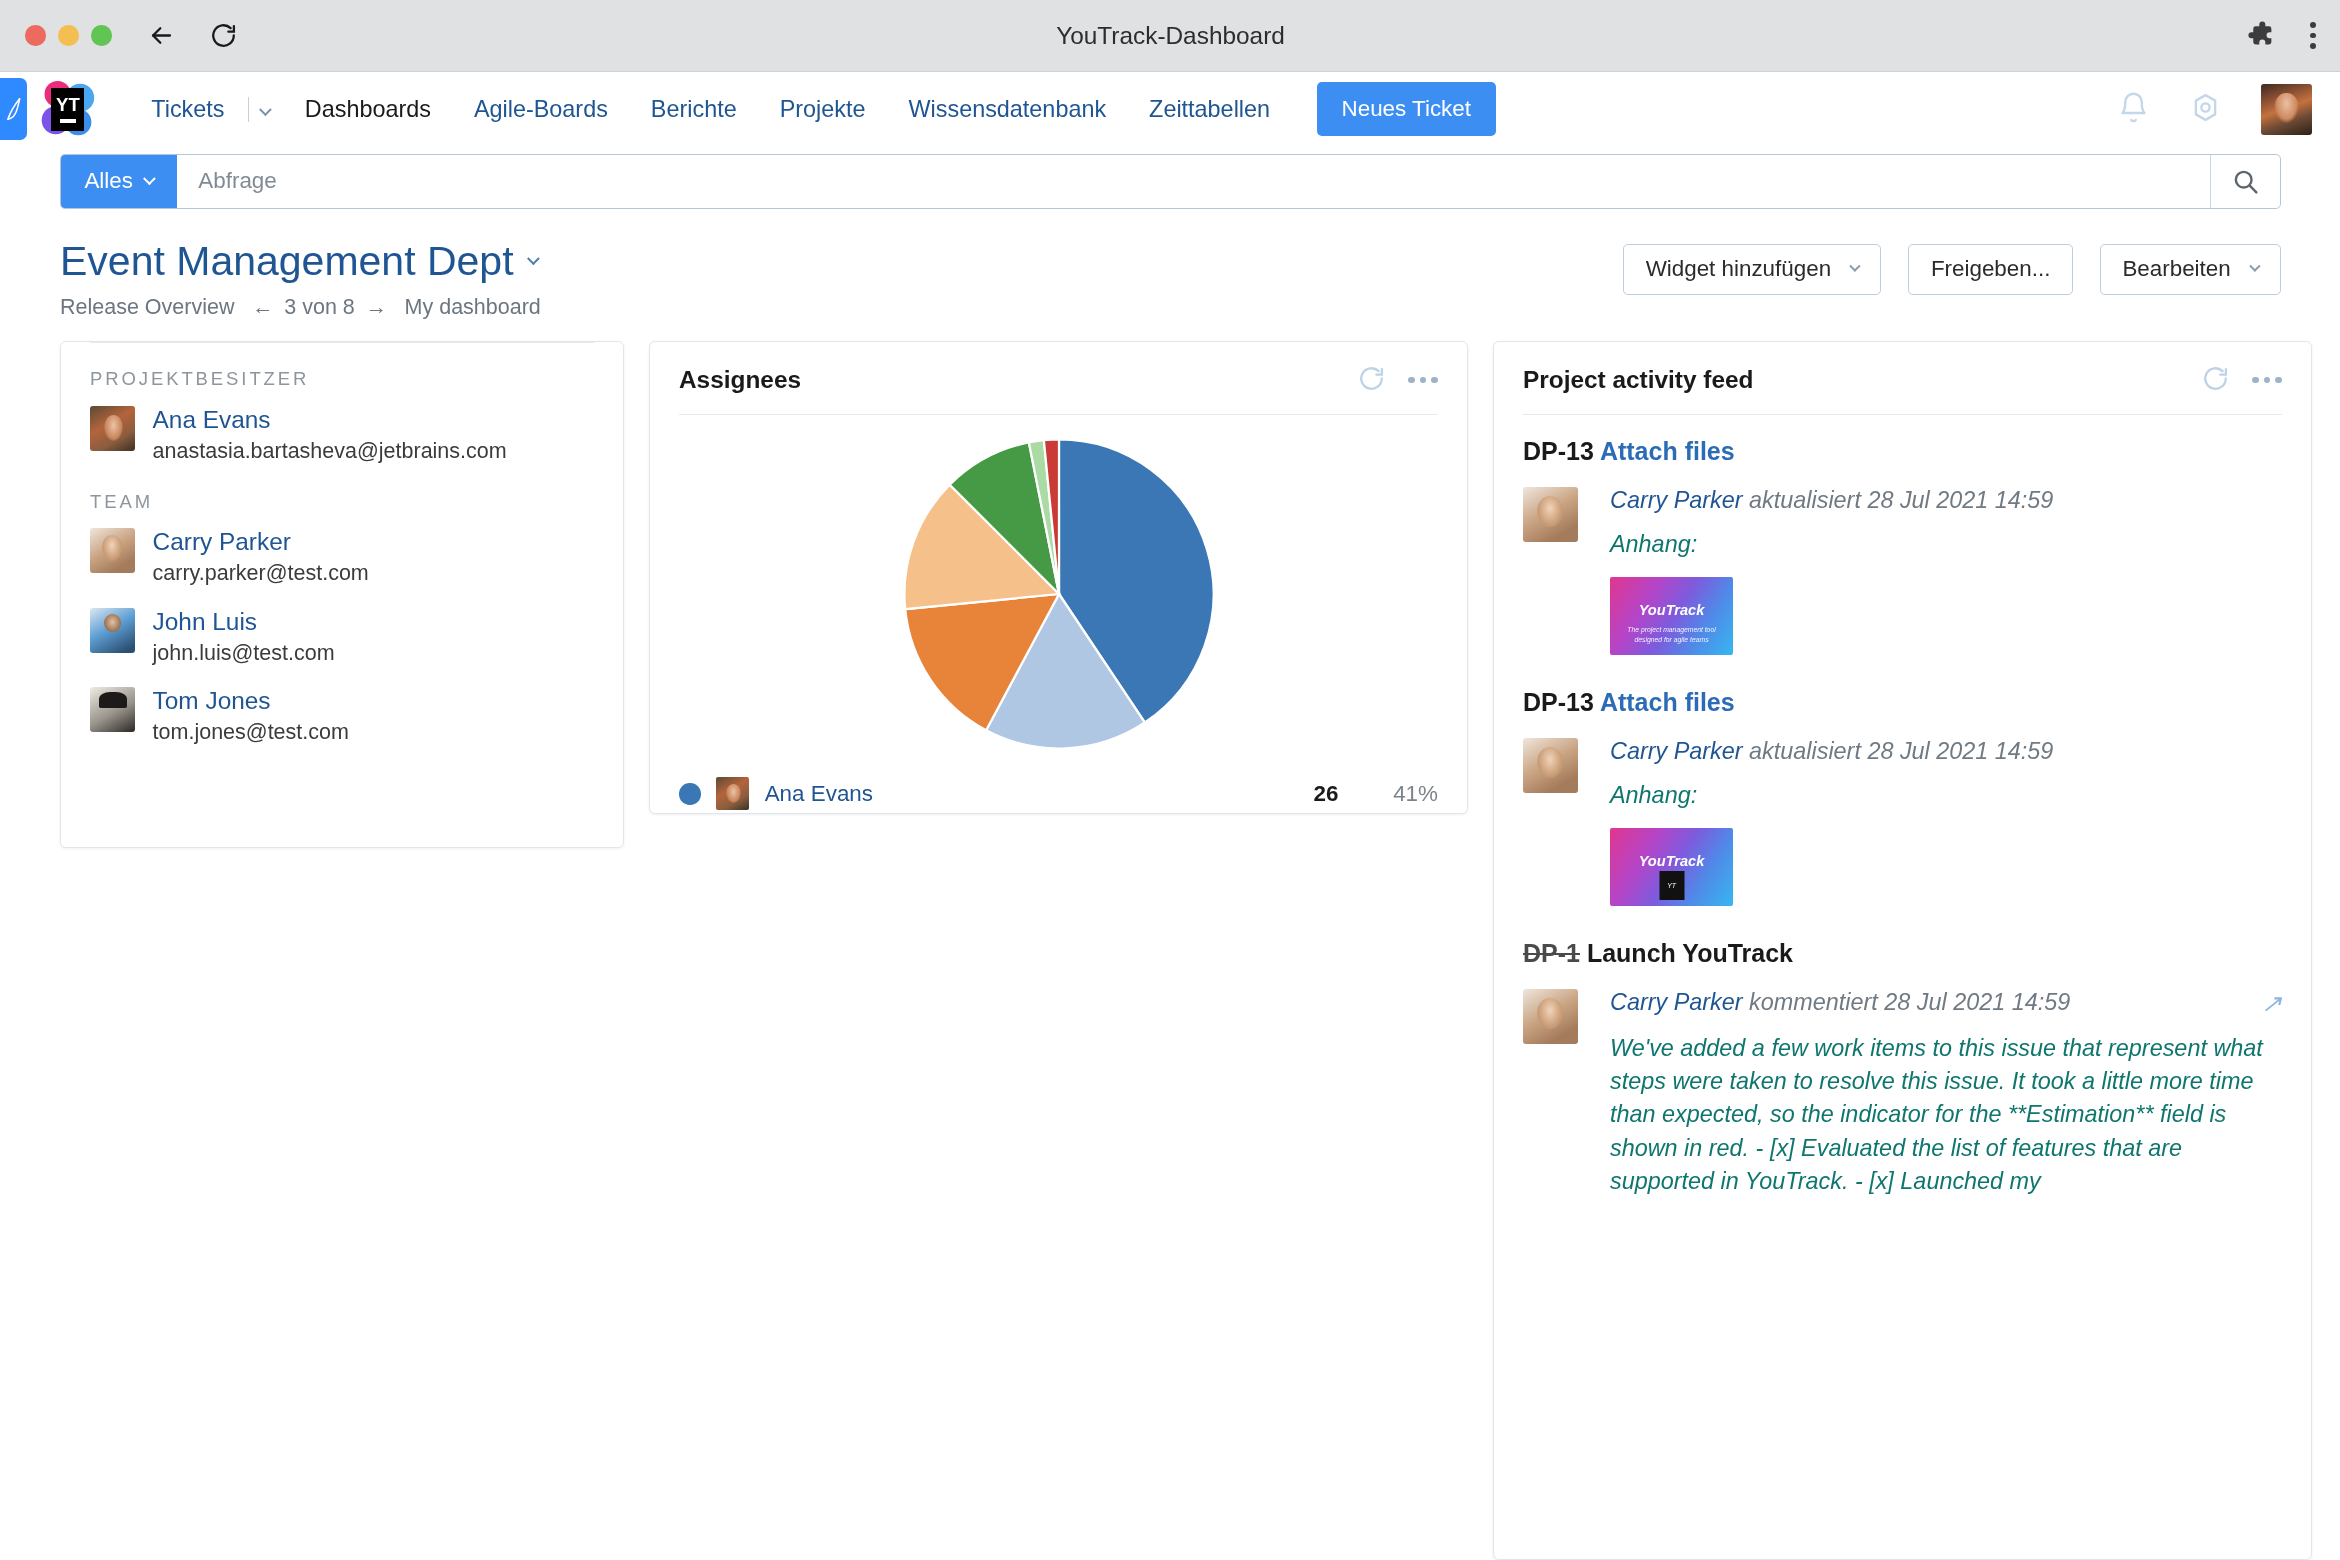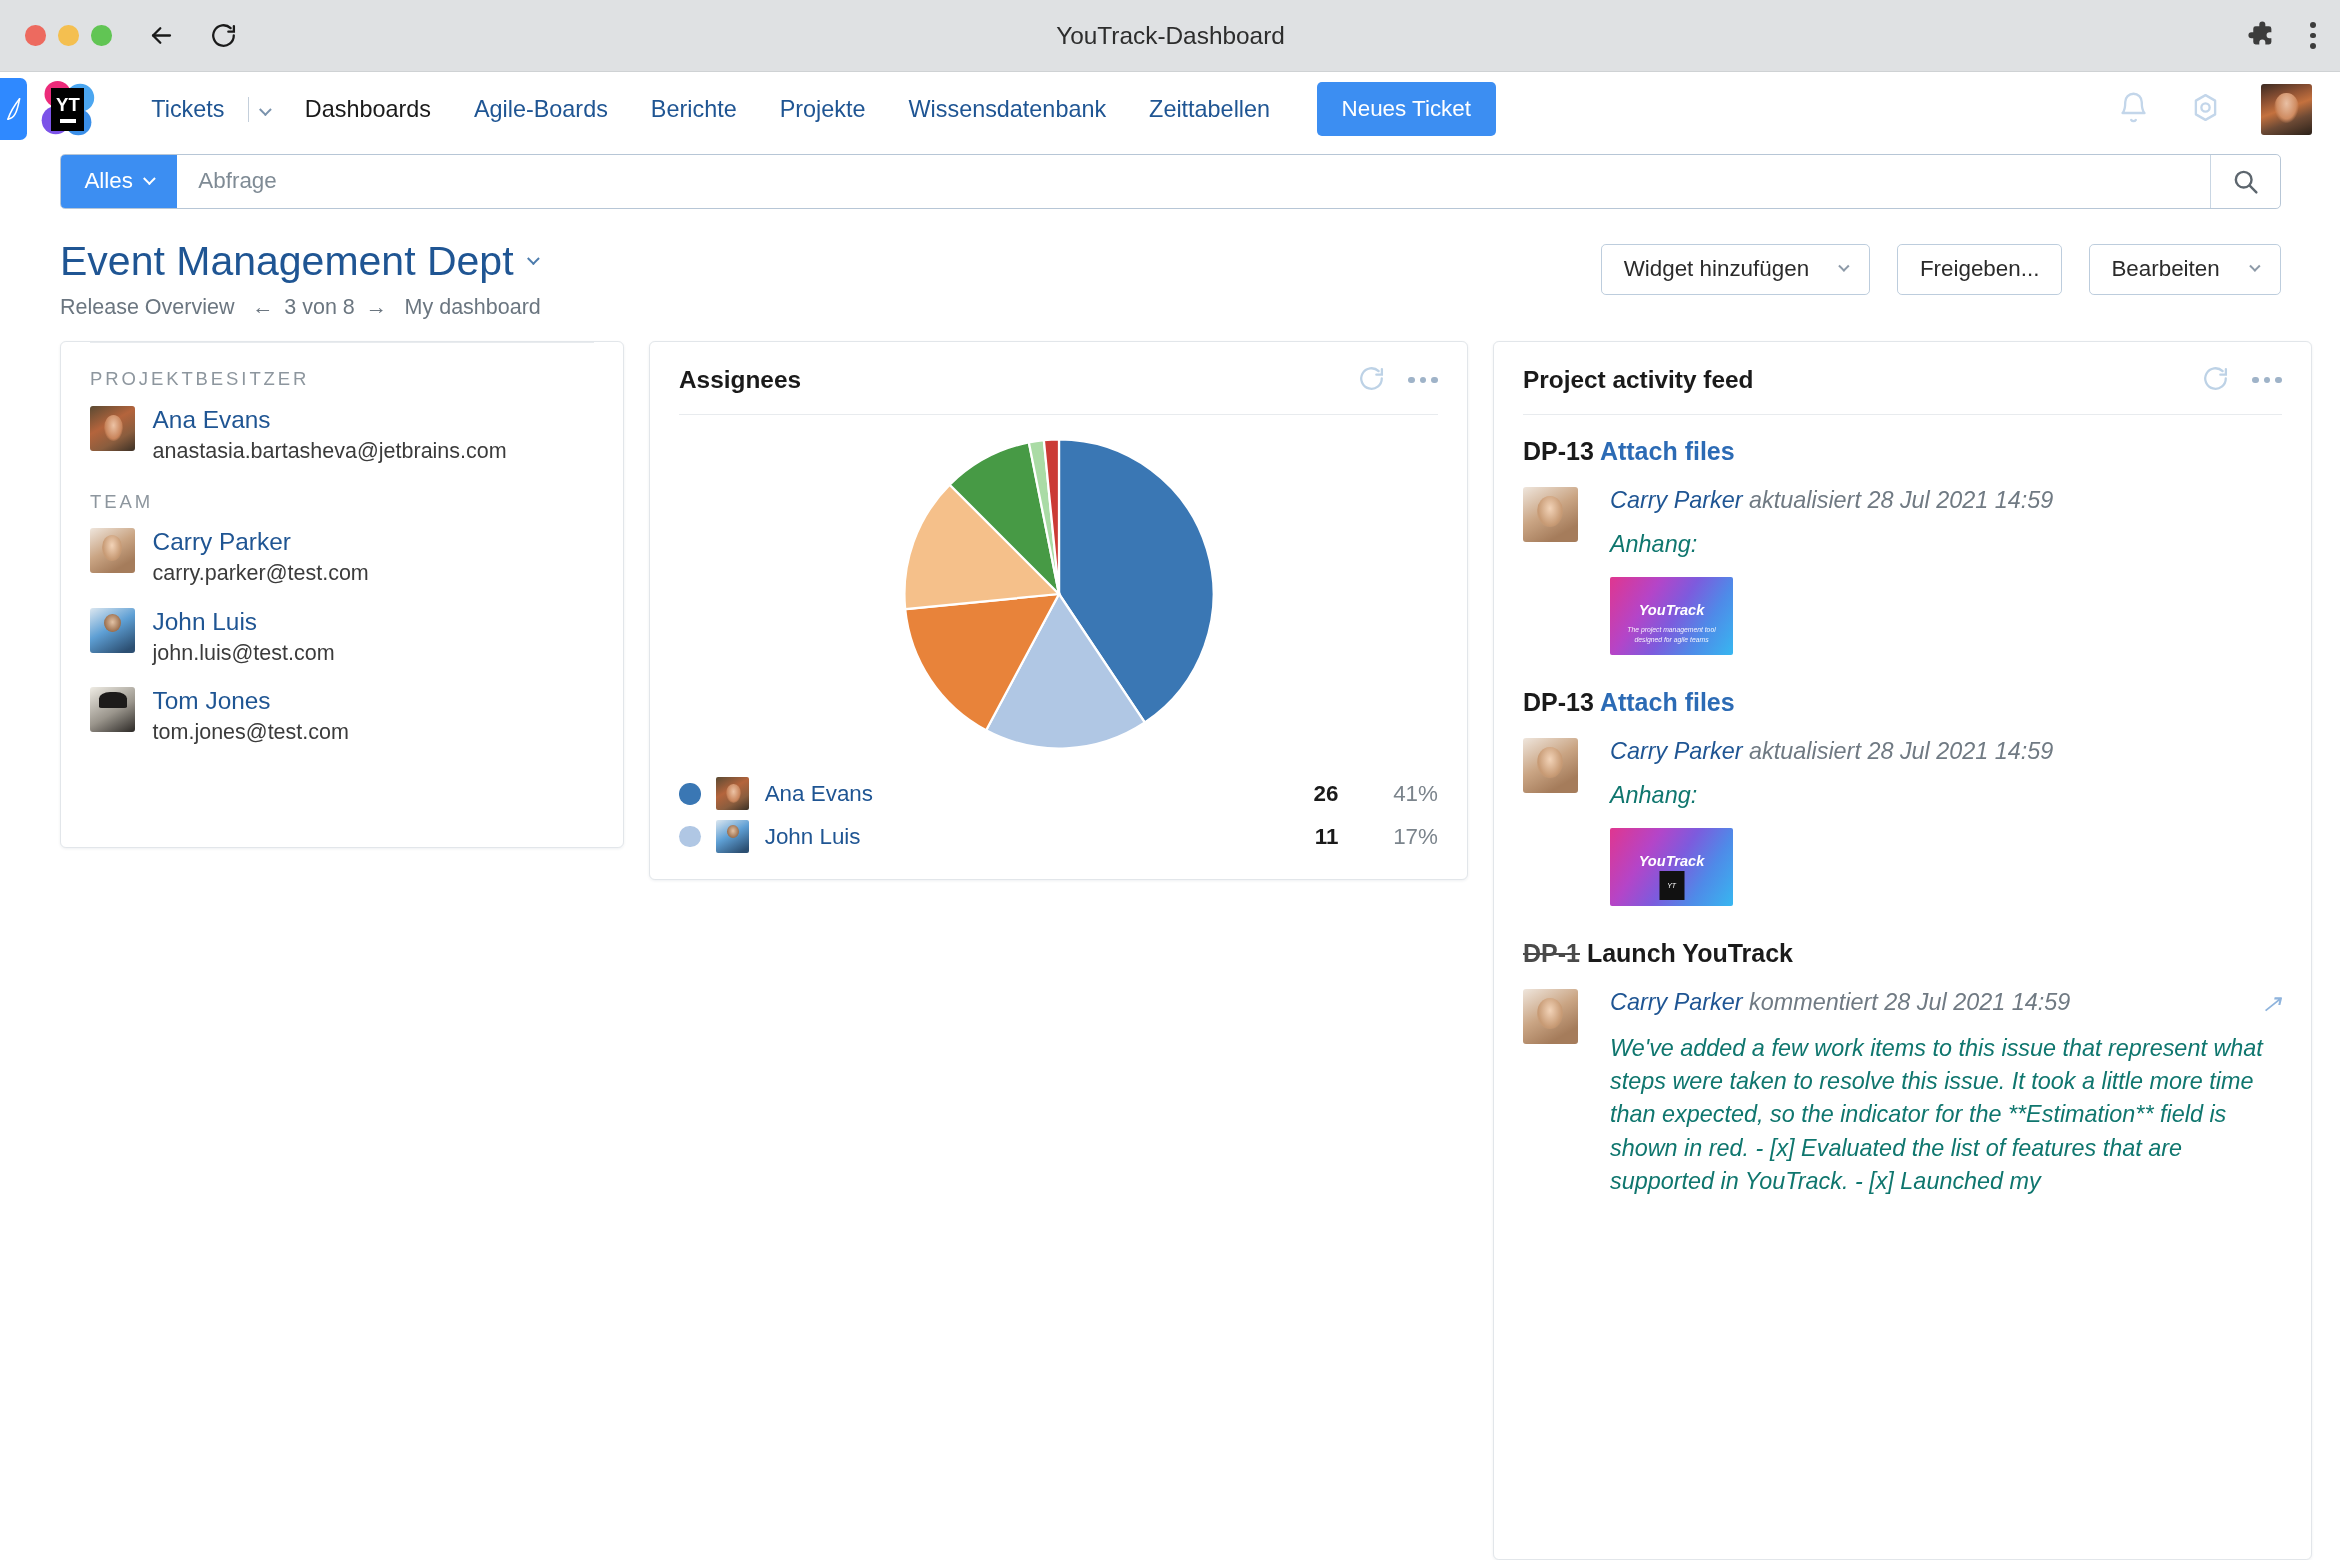--- a/index.html
+++ b/index.html
@@ -135,21 +135,21 @@
   .dash-sub {
     margin-top: 9.8px; font-size: 21.5px; color: #6b7680;
     display: flex; align-items: center; gap: 17.6px;
   }
   .dash-sub .lnk { color: #6b7680; }
   .dash-sub .pager { display: flex; align-items: center; gap: 10.7px; }
   .dash-actions { margin-left: auto; display: flex; gap: 27px; align-items: center; padding-top: 5.9px; }
   .btn-outline {
     background: #fff; border: 1px solid #bdcddd; border-radius: 4.9px;
     font-size: 22.4px; color: #2b2b2b; padding: 11.7px 21.5px;
-    display: flex; align-items: center; gap: 31px; cursor: pointer;
+    display: flex; align-items: center; gap: 20px; cursor: pointer;
     font-family: "Liberation Sans", sans-serif; white-space: nowrap;
   }
 
   
   .dash-grid {
     display: grid;
     grid-template-columns: 564px 819px 819px;
     gap: 25px;
     padding: 21.5px 60px 0 60px;
     align-items: start;
@@ -398,21 +398,21 @@
       <div class="person">
         <div class="p-avatar av-tom"></div>
         <div>
           <div class="p-name">Tom Jones</div>
           <div class="p-mail">tom.jones@test.com</div>
         </div>
       </div>
     </div>
   </div>
 
-  <div class="card" style="height:539px">
+  <div class="card" style="height:473px">
     <div class="card-head">
       <div class="card-title">Assignees</div>
       <div class="card-tools">
         <div>
           <svg width="29" height="29" viewBox="0 0 24 24" fill="none" stroke="#bdd2e6" stroke-width="1.9" stroke-linecap="round">
               <path d="M20.5 12a8.5 8.5 0 1 1-2.6-6.1"></path>
               <path d="M20.6 4.2v4.6h-4.6"></path>
             </svg>
         </div>
         <div class="dots-h">

